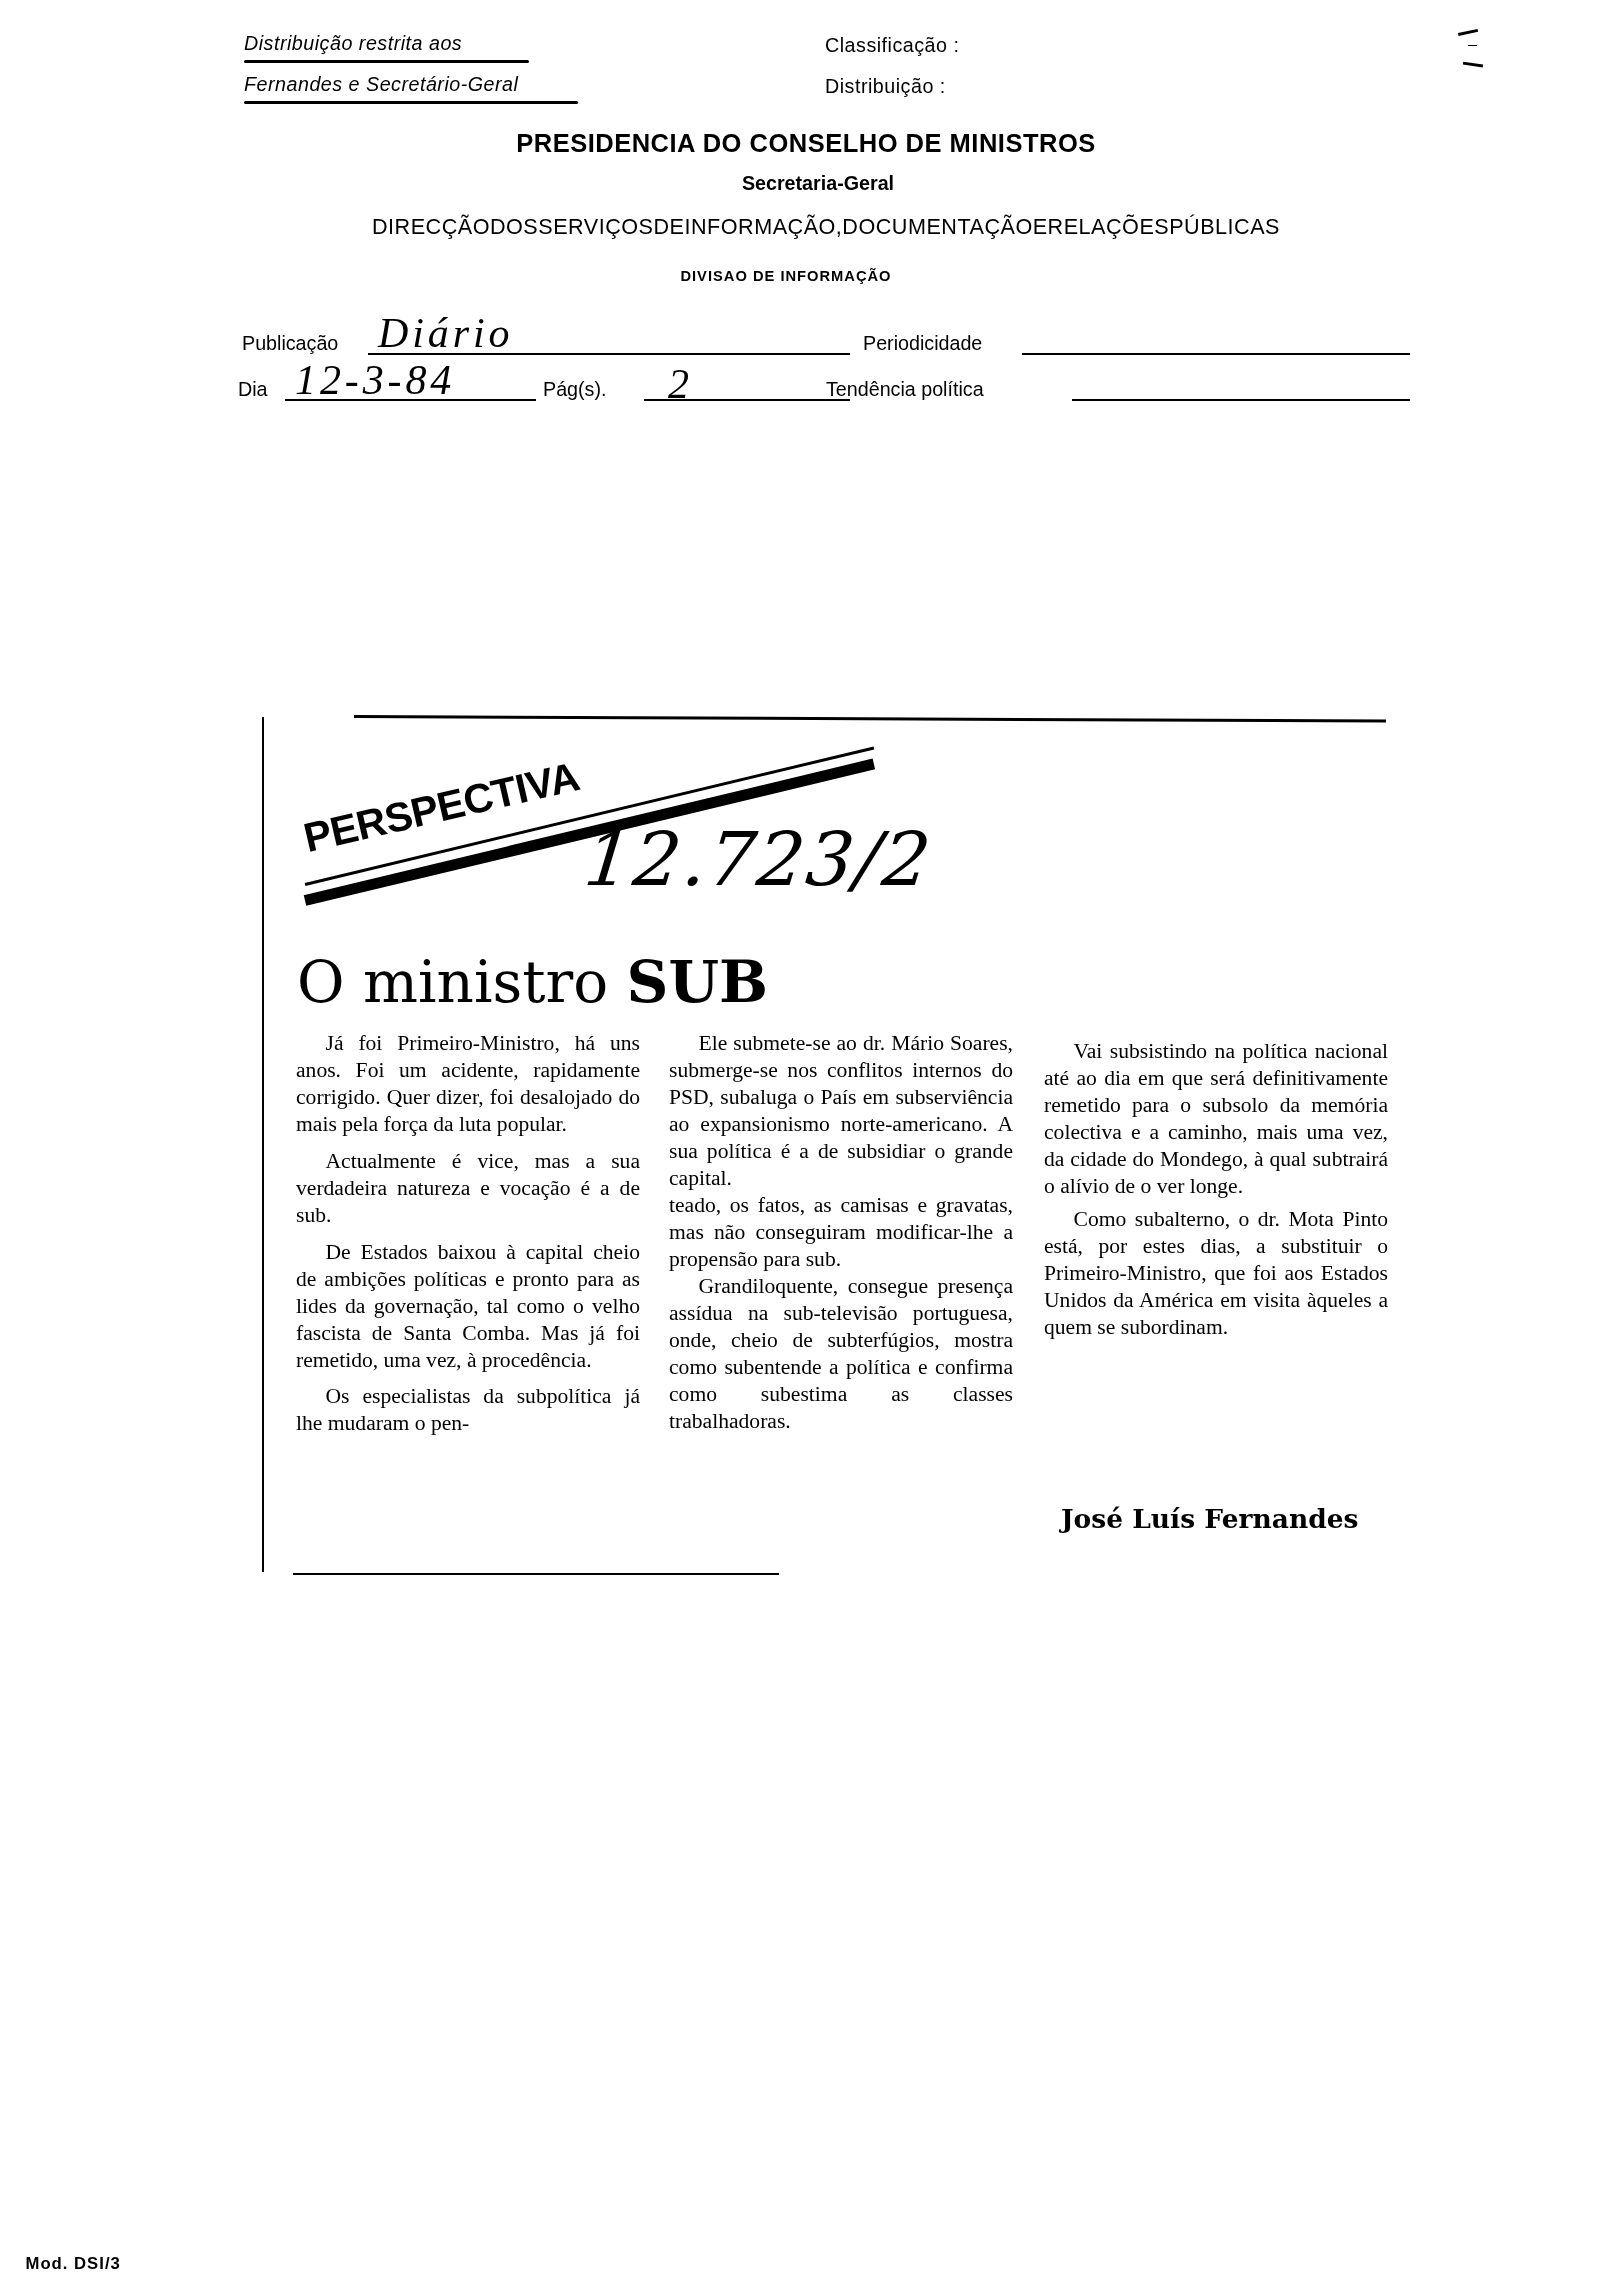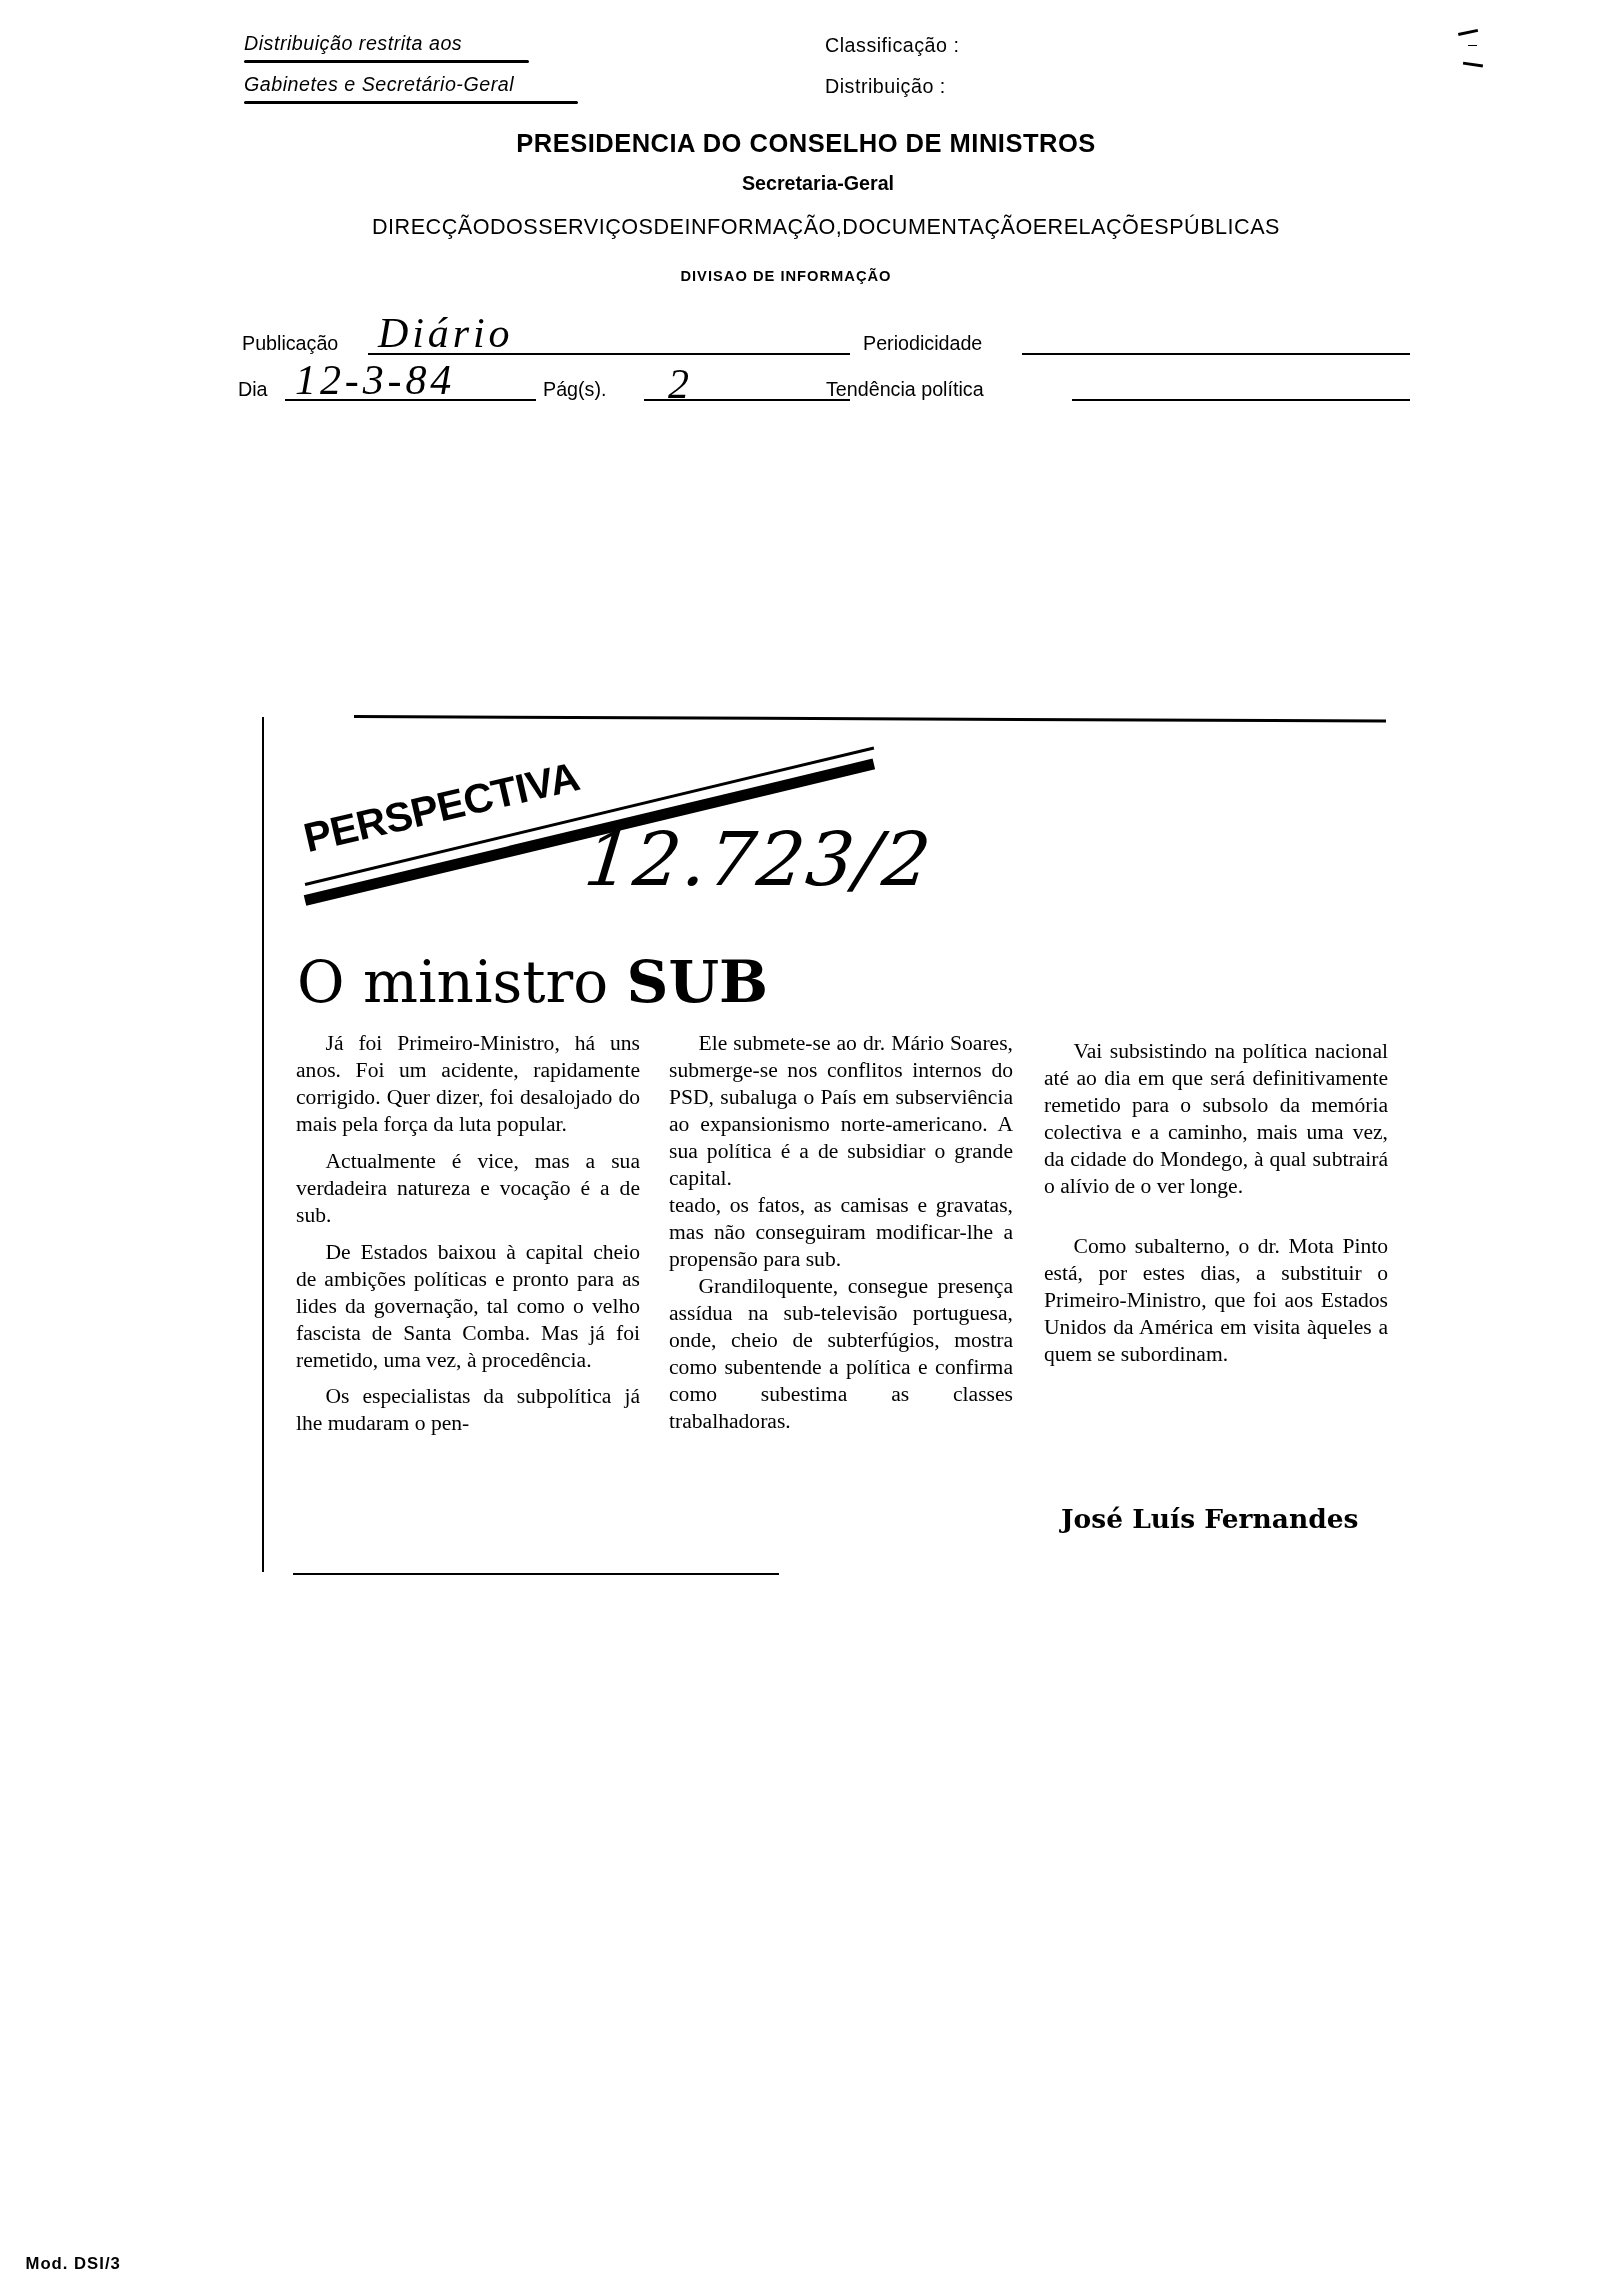--- a/index.html
+++ b/index.html
@@ -46,21 +46,21 @@
 
     .mod { left: 25.5px; top: 2254px; font-weight: bold; font-size: 16.7px; letter-spacing: 1px; }
 
     .mark { background: #000; }
   </style>
 </head>
 <body>
 
 <div class="abs restr" style="left:244px; top:32px;">Distribuição restrita aos</div>
 <div class="abs restr-line" style="left:244px; top:60px; width:285px;"></div>
-<div class="abs restr" style="left:244px; top:73px;">Gabinetes e Secretário-Geral</div>
+<div class="abs restr" style="left:244px; top:73px;">Fernandes e Secretário-Geral</div>
 <div class="abs restr-line" style="left:244px; top:101px; width:334px;"></div>
 
 <div class="abs meta-label" style="left:825px; top:34px;">Classificação :</div>
 <div class="abs meta-label" style="left:825px; top:75px;">Distribuição :</div>
 
 <div class="abs mark" style="left:1458px; top:30.5px; width:19.7px; height:2.5px; transform:rotate(-12deg);"></div>
 <div class="abs mark" style="left:1468px; top:45px; width:8.8px; height:1px;"></div>
 <div class="abs mark" style="left:1463px; top:63px; width:19.7px; height:2.5px; transform:rotate(8deg);"></div>
 
 <div class="abs hdr-title" style="top:129px;">PRESIDENCIA DO CONSELHO DE MINISTROS</div>
@@ -118,21 +118,21 @@
   <p class="tight">Os especialistas da subpolítica já lhe mudaram o pen-</p>
 </div>
 
 <div class="abs col col2">
   <p style="margin-bottom:0;">Ele submete-se ao dr. Mário Soares, submerge-se nos conflitos internos do PSD, subaluga o País em subserviência ao expansionismo norte-americano. A sua política é a de subsidiar o grande capital.</p>
   <p style="text-indent:0; margin-bottom:0;">teado, os fatos, as camisas e gravatas, mas não conseguiram modificar-lhe a propensão para sub.</p>
   <p class="tight">Grandiloquente, consegue presença assídua na sub-televisão portuguesa, onde, cheio de subterfúgios, mostra como subentende a política e confirma como subestima as classes trabalhadoras.</p>
 </div>
 
 <div class="abs col col3">
-  <p style="margin-bottom:33px;">Vai subsistindo na política nacional até ao dia em que será definitivamente remetido para o subsolo da memória colectiva e a caminho, mais uma vez, da cidade do Mondego, à qual subtrairá o alívio de o ver longe.</p>
+  <p style="margin-bottom:6px;">Vai subsistindo na política nacional até ao dia em que será definitivamente remetido para o subsolo da memória colectiva e a caminho, mais uma vez, da cidade do Mondego, à qual subtrairá o alívio de o ver longe.</p>
   <p class="tight">Como subalterno, o dr. Mota Pinto está, por estes dias, a substituir o Primeiro-Ministro, que foi aos Estados Unidos da América em visita àqueles a quem se subordinam.</p>
 </div>
 
 <div class="abs byline">José Luís Fernandes</div>
 
 <div class="abs rule-bottom"></div>
 
 <div class="abs mod">Mod. DSI/3</div>
 
 

